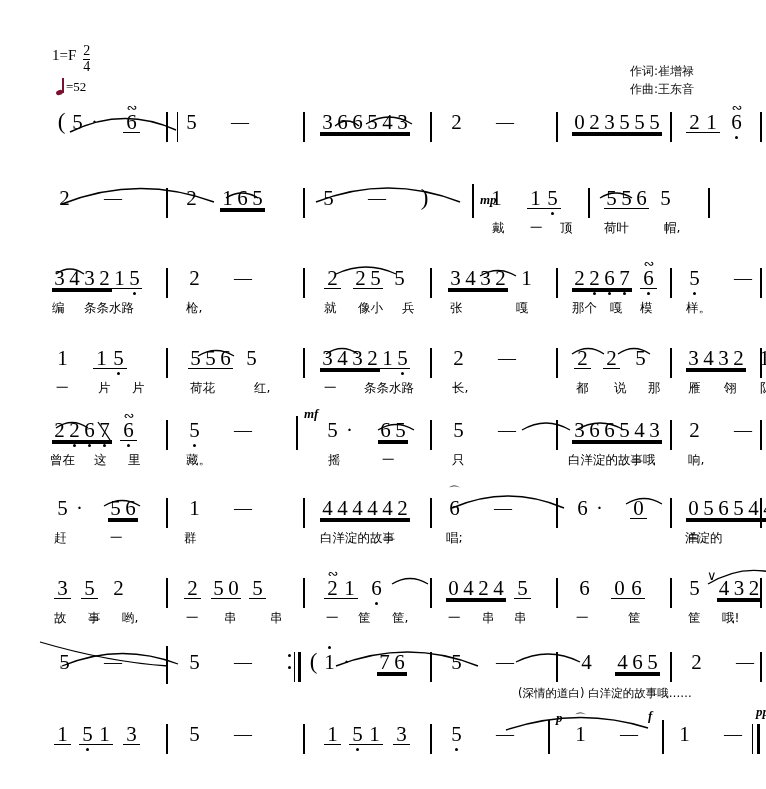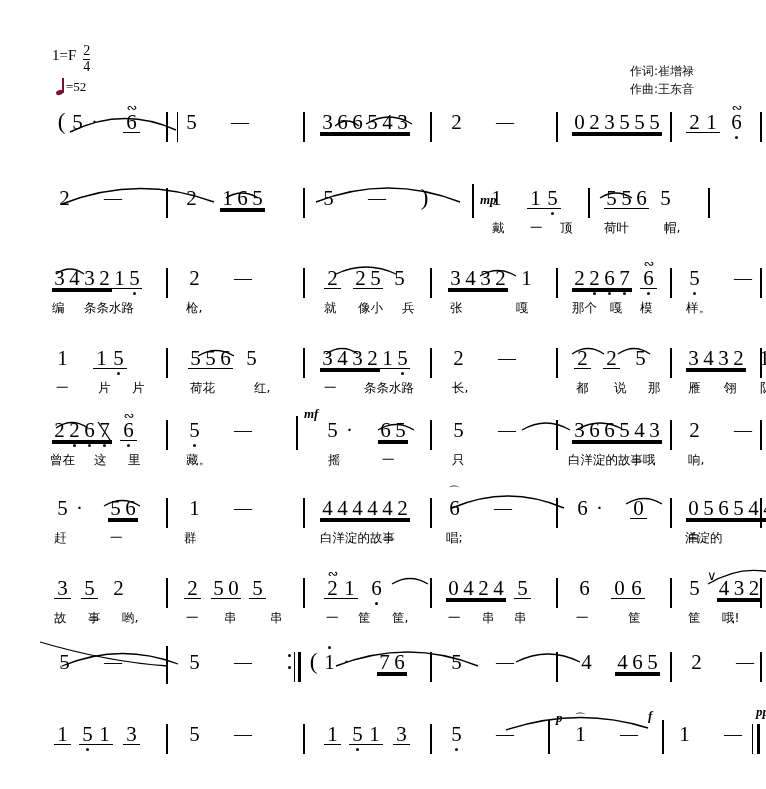--- a/index.html
+++ b/index.html
@@ -848,20 +848,21 @@
         </span>
       </div>
       <div style="position:absolute;left:622px;top:12px;width:1.5px;height:30px;background:#000"></div>
 
       <div style="position:absolute;left:640px;top:12px;display:flex;align-items:flex-start">
         <span class="n">2</span>
         <span class="n dash" style="margin-left:22px">—</span>
       </div>
       <div style="position:absolute;left:712px;top:12px;width:1.5px;height:30px;background:#000"></div>
     </div>
+    <span class="spoken" style="left:470px;top:46px">(深情的道白) 白洋淀的故事哦……</span>
   </div>
 
   <div class="row" style="top:712px">
     <svg class="arcs" viewBox="0 0 672 74">
       <path d="M 458 18 Q 530 -6 600 16" fill="none" stroke="#000" stroke-width="1.4"></path>
     </svg>
     <div style="position:absolute;left:0;top:0;width:100%;height:100%">
       <div style="position:absolute;left:6px;top:12px;display:flex;align-items:flex-start">
         <span class="n u1">1</span>
         <span class="n u1" style="margin-left:8px"><span class="odot-low">5</span></span>

